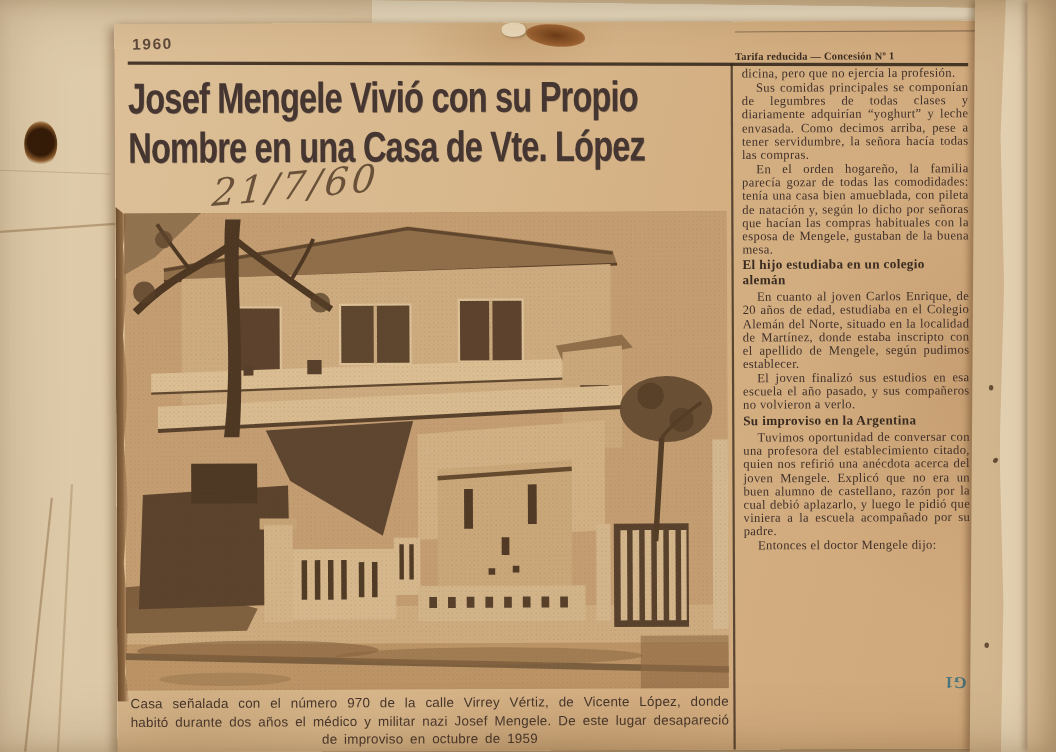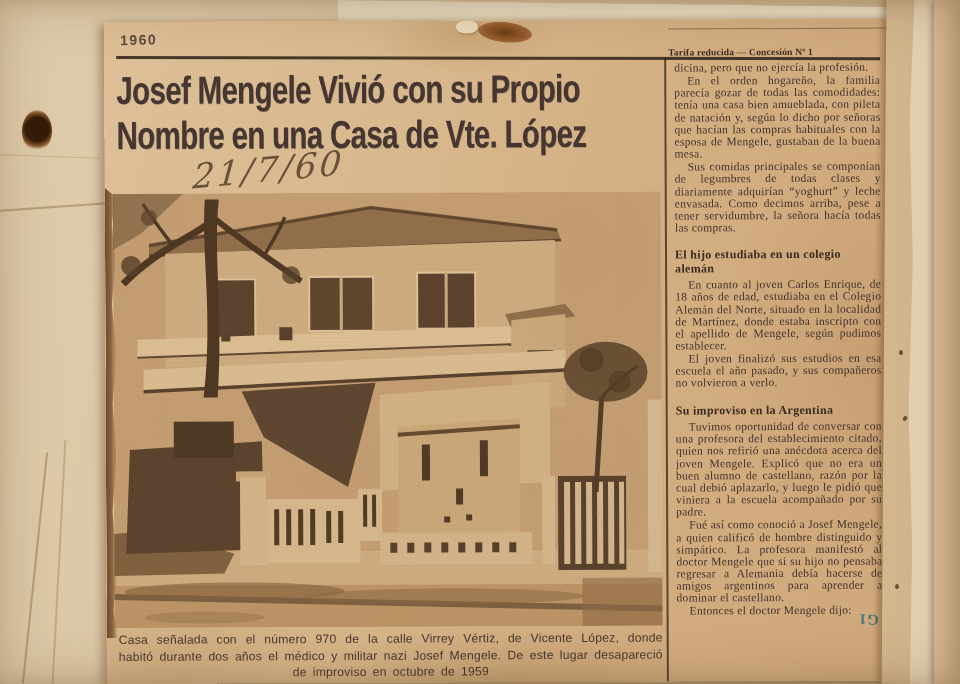--- a/index.html
+++ b/index.html
@@ -75,21 +75,21 @@
   .caption{
     position:absolute;left:12px;top:610px;width:544px;
     font:12.2px/1.36 "Liberation Sans",sans-serif;color:#47362b;
     letter-spacing:.2px;word-spacing:2.5px;text-align:justify;text-align-last:center;
   }
   .col-rule{position:absolute;left:560px;top:38px;width:1.5px;height:624px;background:rgba(48,35,24,.75);}
   .column{position:absolute;left:570px;top:42px;width:206px;height:618px;overflow:hidden;color:#40302a;}
   .col-p{margin:0 0 1px;text-indent:13px;font:11.5px/12.15px "Liberation Serif",serif;
     text-align:justify;letter-spacing:.3px;}
   .col-p.noindent{text-indent:0;}
-  .col-head{margin:15px 0 3px;font:bold 12px/13.5px "Liberation Serif",serif;letter-spacing:.3px;color:#392b20;}
+  .col-head{margin:1px 0 3px;font:bold 12px/13.5px "Liberation Serif",serif;letter-spacing:.3px;color:#392b20;}
   .stamp-blue{
     position:absolute;left:752px;top:592px;font:bold 15px "Liberation Serif",serif;
     color:rgba(47,109,127,.85);letter-spacing:.5px;transform:rotate(182deg);
   }
   .tear-blob{position:absolute;left:374px;top:2px;width:54px;height:20px;border-radius:50%;
     background:radial-gradient(#6b3c16,#9c6232 65%,rgba(156,98,50,0));transform:rotate(6deg);}
   .tear-chip{position:absolute;left:352px;top:0;width:22px;height:13px;border-radius:45%;
     background:#ead9ba;box-shadow:1px 1px 2px rgba(90,60,28,.4);}
 
   
@@ -254,28 +254,27 @@
       <rect width="548" height="434" fill="url(#ht)" opacity=".5"></rect>
       <rect width="548" height="434" fill="#b5854f" opacity=".12"></rect>
     </svg>
     <div class="photo-left-tear"></div>
 
     <div class="caption">Casa señalada con el número 970 de la calle Virrey Vértiz, de Vicente López, donde habitó durante dos años el médico y militar nazi Josef Mengele. De este lugar desapareció de improviso en octubre de 1959</div>
 
     <div class="col-rule"></div>
     <div class="column">
         <p class="col-p noindent">dicina, pero que no ejercía la profesión.</p>
+        <p class="col-p">Sus comidas principales se componían de legumbres de todas clases y diariamente adquirían “yoghurt” y leche envasada. Como decimos arriba, pese a tener servidumbre, la señora hacía todas las compras.</p>
         <p class="col-p">En el orden hogareño, la familia parecía gozar de todas las comodidades: tenía una casa bien amueblada, con pileta de natación y, según lo dicho por señoras que hacían las compras habituales con la esposa de Mengele, gustaban de la buena mesa.</p>
-        <p class="col-p">Sus comidas principales se componían de legumbres de todas clases y diariamente adquirían “yoghurt” y leche envasada. Como decimos arriba, pese a tener servidumbre, la señora hacía todas las compras.</p>
         <h3 class="col-head">El hijo estudiaba en un colegio alemán</h3>
-        <p class="col-p">En cuanto al joven Carlos Enrique, de 18 años de edad, estudiaba en el Colegio Alemán del Norte, situado en la localidad de Martínez, donde estaba inscripto con el apellido de Mengele, según pudimos establecer.</p>
+        <p class="col-p">En cuanto al joven Carlos Enrique, de 20 años de edad, estudiaba en el Colegio Alemán del Norte, situado en la localidad de Martínez, donde estaba inscripto con el apellido de Mengele, según pudimos establecer.</p>
         <p class="col-p">El joven finalizó sus estudios en esa escuela el año pasado, y sus compañeros no volvieron a verlo.</p>
         <h3 class="col-head">Su improviso en la Argentina</h3>
         <p class="col-p">Tuvimos oportunidad de conversar con una profesora del establecimiento citado, quien nos refirió una anécdota acerca del joven Mengele. Explicó que no era un buen alumno de castellano, razón por la cual debió aplazarlo, y luego le pidió que viniera a la escuela acompañado por su padre.</p>
-        <p class="col-p">Fué así como conoció a Josef Mengele, a quien calificó de hombre distinguido y simpático. La profesora manifestó al doctor Mengele que si su hijo no pensaba regresar a Alemania debía hacerse de amigos argentinos para aprender a dominar el castellano.</p>
         <p class="col-p">Entonces el doctor Mengele dijo:</p>
       </div>
 
     <div class="stamp-blue">G1</div>
   </div>
 
   <div class="strip strip-1"></div>
   <div class="strip strip-2"></div>
   <div class="strip strip-3"></div>
   <div class="speck" style="left:899px;top:350px;"></div>

